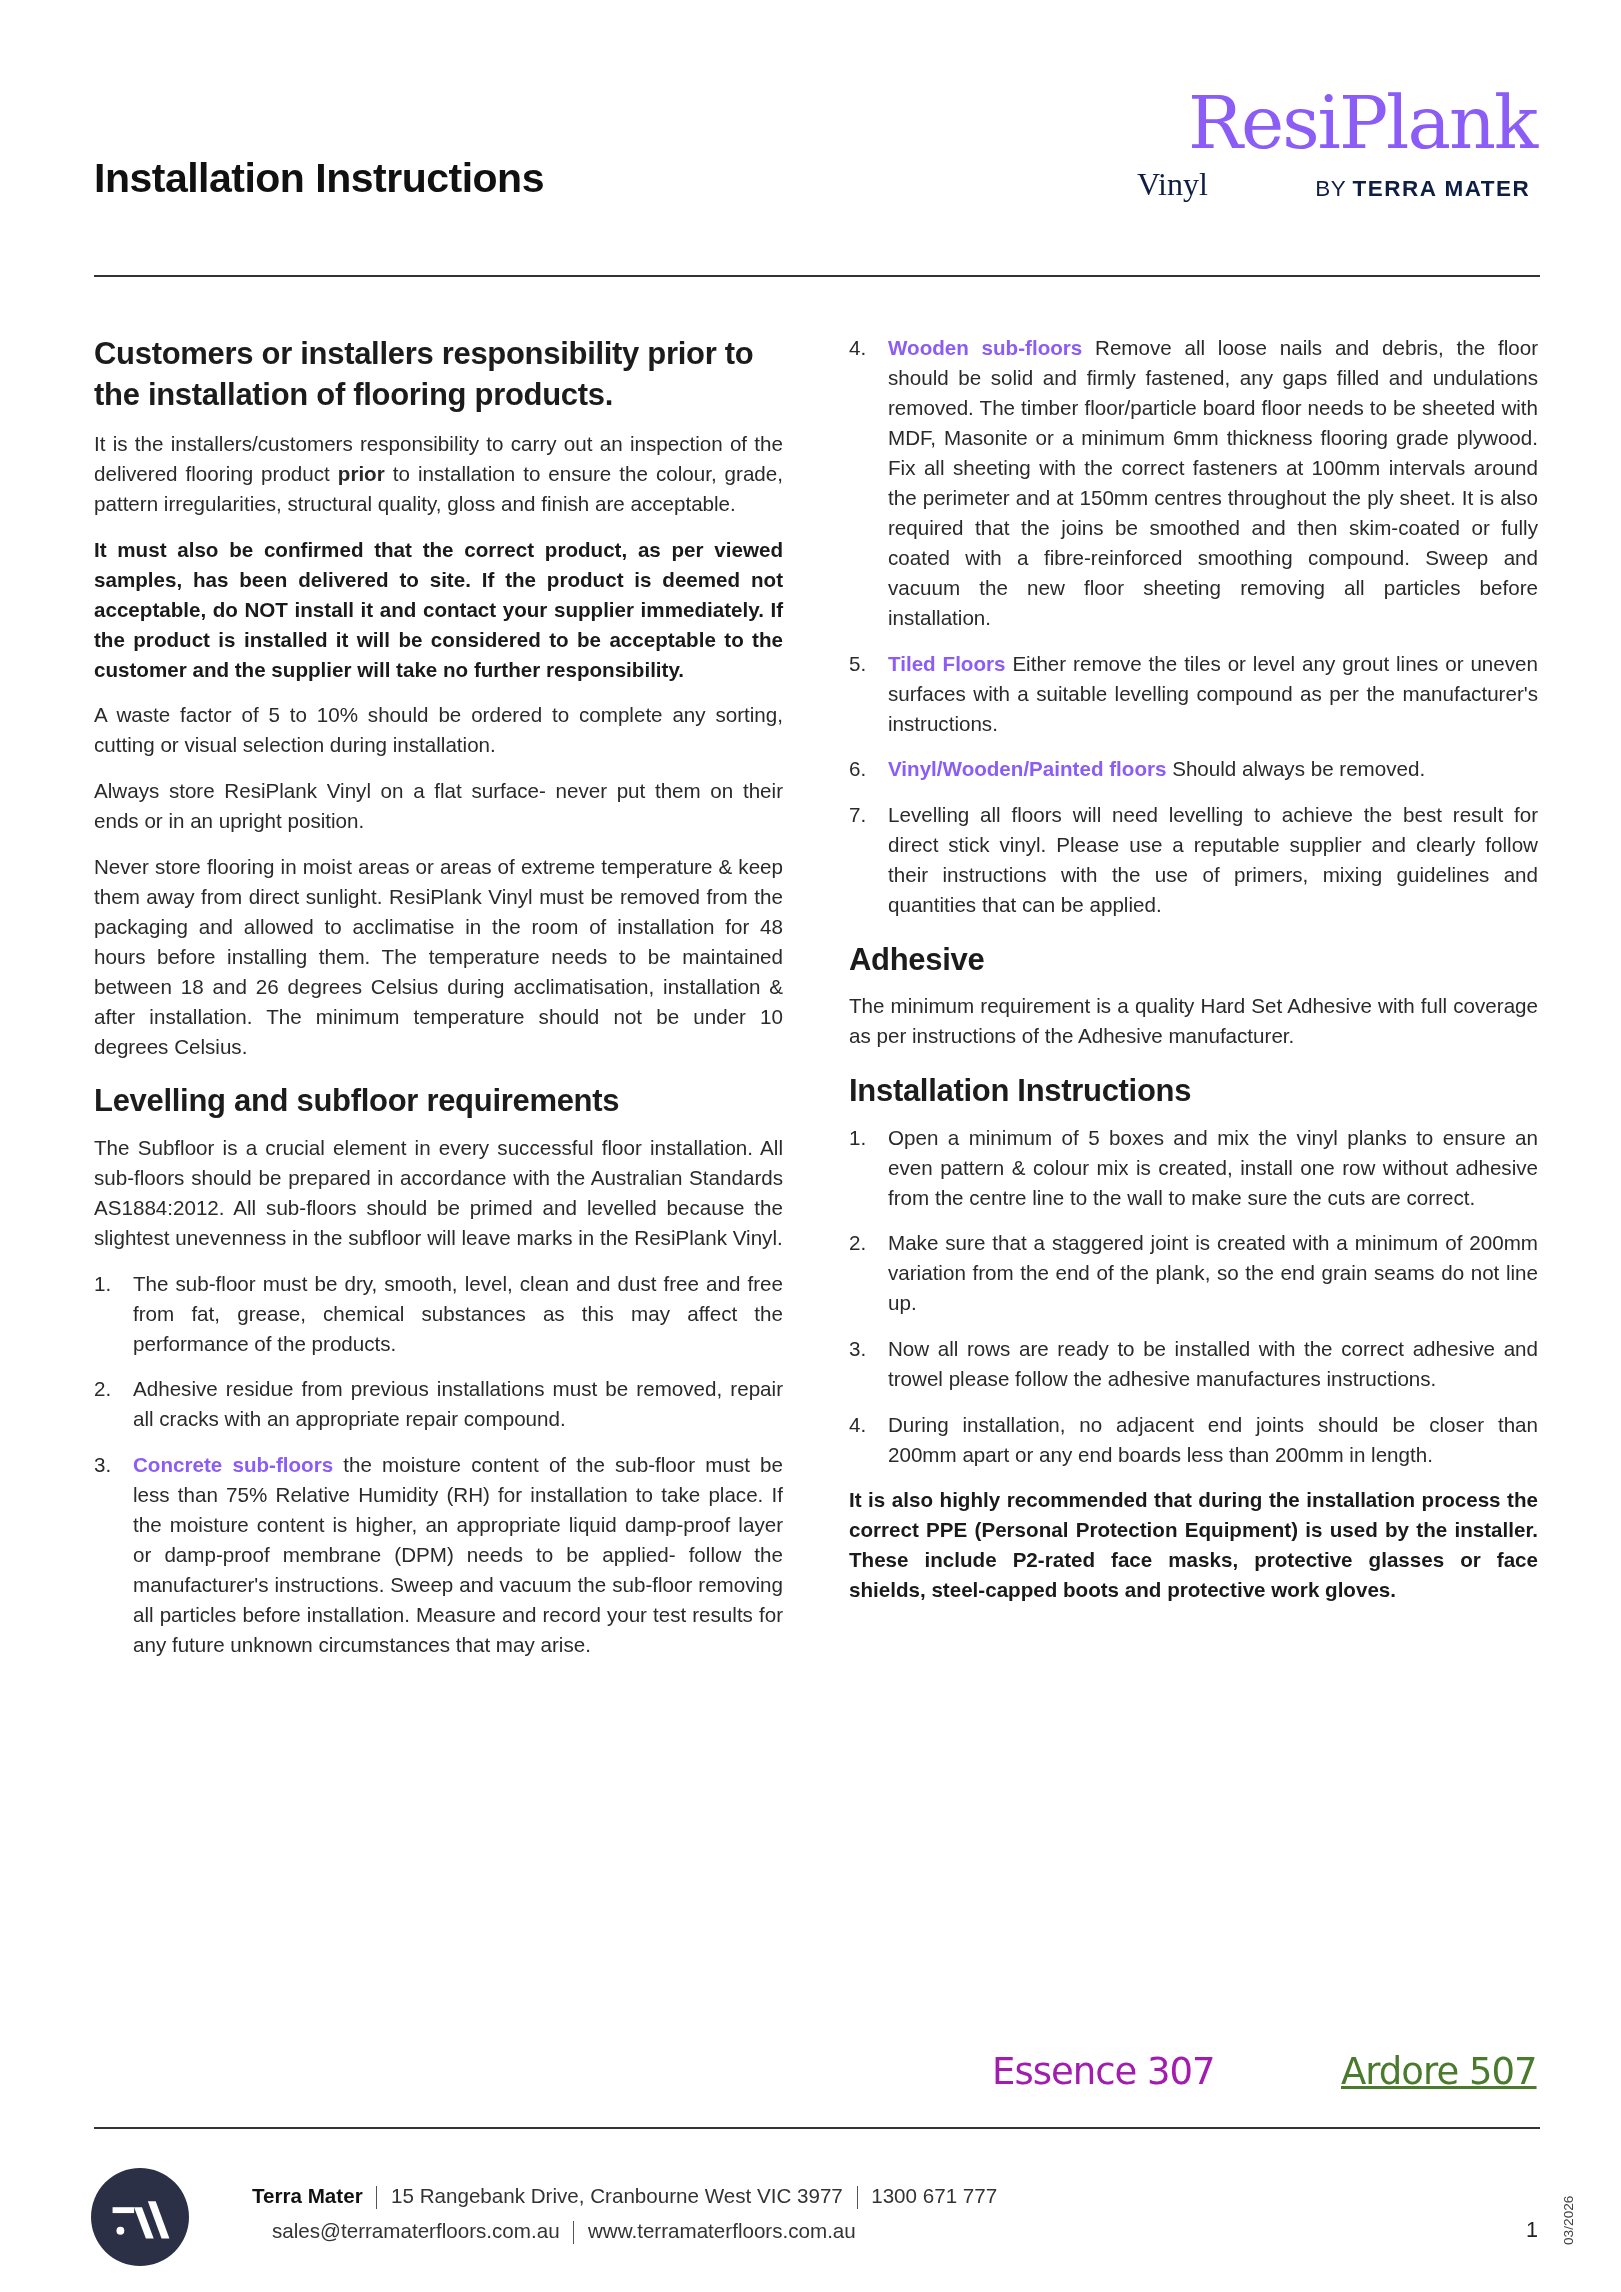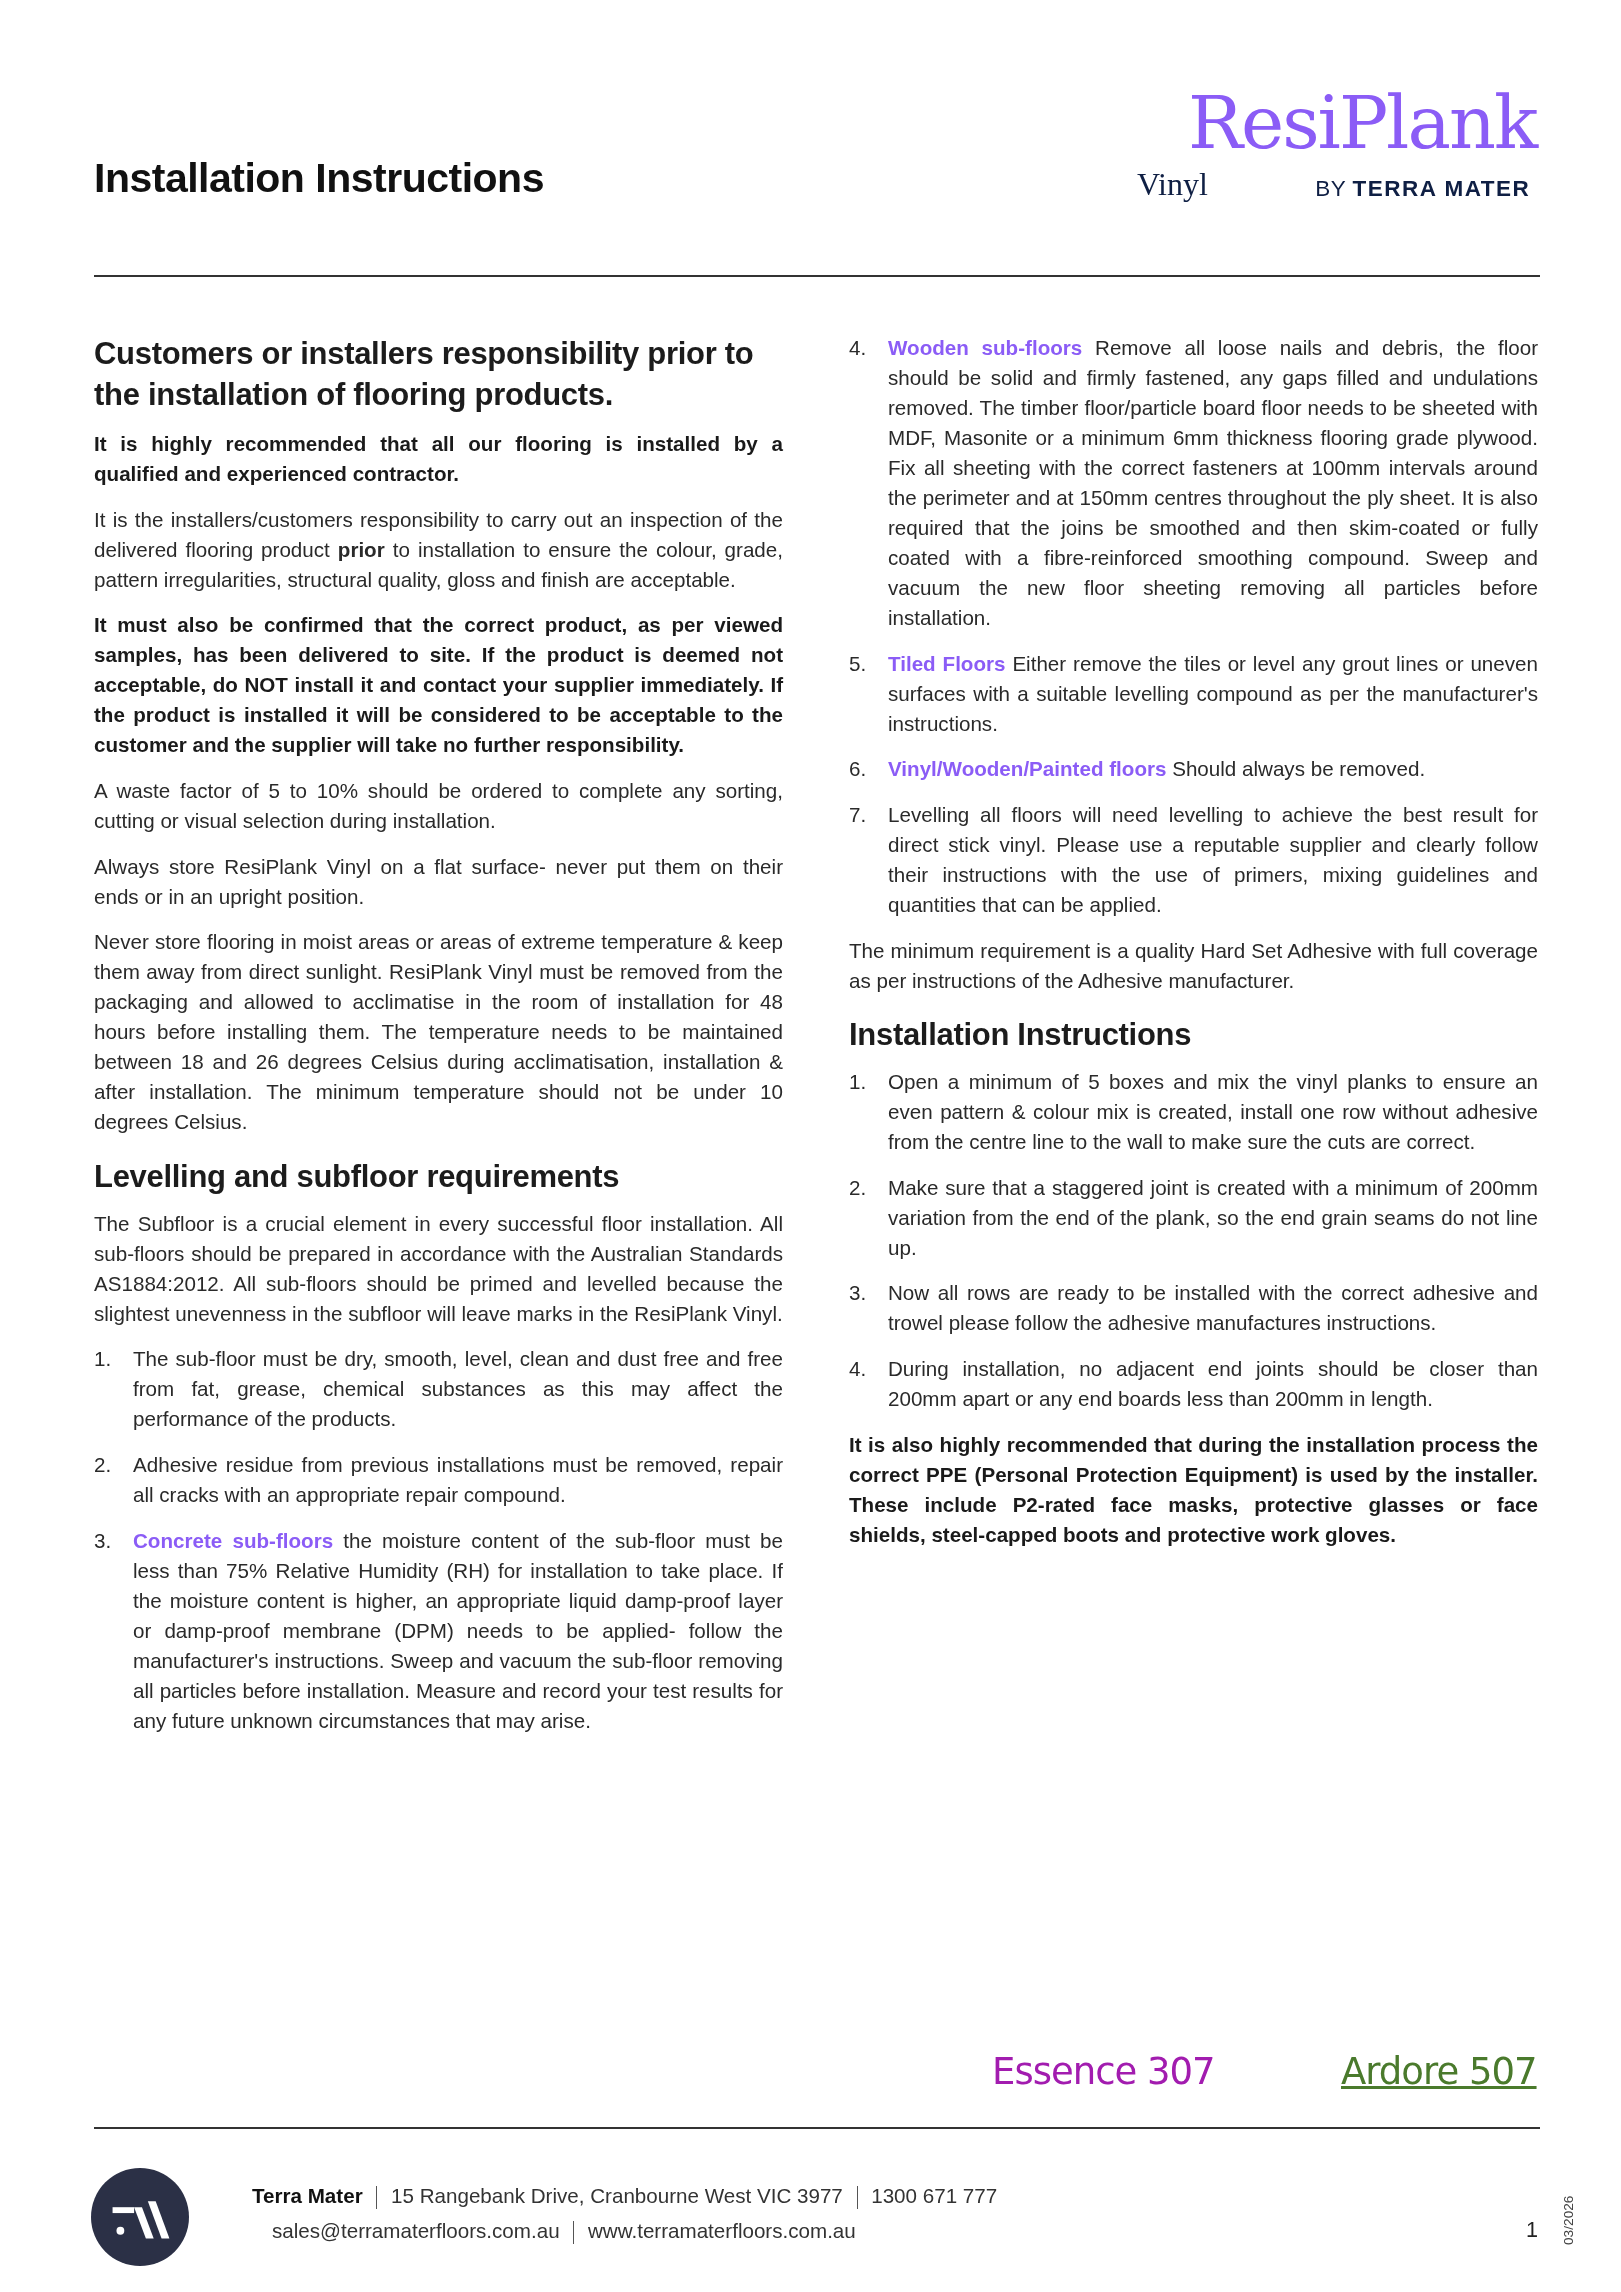--- a/index.html
+++ b/index.html
@@ -44,21 +44,20 @@
 <div class="logo">
   <span class="logo-main">ResiPlank</span>
   <span class="logo-sub">Vinyl</span>
   <span class="logo-by"><span>BY</span> <b>TERRA MATER</b></span>
 </div>
 
 <div class="rule-top"></div>
 
 <div class="col col-left">
   <h2>Customers or installers responsibility prior to the installation of flooring products.</h2>
-  <p class="bold">It is highly recommended that all our flooring is installed by a qualified and experienced contractor.</p>
   <p><span>It is the installers/customers responsibility to carry out an inspection of the delivered flooring product </span><b>prior</b><span> to installation to ensure the colour, grade, pattern irregularities, structural quality, gloss and finish are acceptable.</span></p>
   <p class="bold">It must also be confirmed that the correct product, as per viewed samples, has been delivered to site. If the product is deemed not acceptable, do NOT install it and contact your supplier immediately. If the product is installed it will be considered to be acceptable to the customer and the supplier will take no further responsibility.</p>
   <p>A waste factor of 5 to 10% should be ordered to complete any sorting, cutting or visual selection during installation.</p>
   <p>Always store ResiPlank Vinyl on a flat surface- never put them on their ends or in an upright position.</p>
   <p>Never store flooring in moist areas or areas of extreme temperature &amp; keep them away from direct sunlight. ResiPlank Vinyl must be removed from the packaging and allowed to acclimatise in the room of installation for 48 hours before installing them. The temperature needs to be maintained between 18 and 26 degrees Celsius during acclimatisation, installation &amp; after installation. The minimum temperature should not be under 10 degrees Celsius.</p>
 
   <h3>Levelling and subfloor requirements</h3>
   <p>The Subfloor is a crucial element in every successful floor installation. All sub-floors should be prepared in accordance with the Australian Standards AS1884:2012. All sub-floors should be primed and levelled because the slightest unevenness in the subfloor will leave marks in the ResiPlank Vinyl.</p>
   <ol>
     <li><span class="num">1.</span><span>The sub-floor must be dry, smooth, level, clean and dust free and free from fat, grease, chemical substances as this may affect the performance of the products.</span></li>
@@ -68,20 +67,21 @@
 </div>
 
 <div class="col col-right">
   <ol>
     <li><span class="num">4.</span><b>Wooden sub-floors</b><span> Remove all loose nails and debris, the floor should be solid and firmly fastened, any gaps filled and undulations removed. The timber floor/particle board floor needs to be sheeted with MDF, Masonite or a minimum 6mm thickness flooring grade plywood. Fix all sheeting with the correct fasteners at 100mm intervals around the perimeter and at 150mm centres throughout the ply sheet. It is also required that the joins be smoothed and then skim-coated or fully coated with a fibre-reinforced smoothing compound. Sweep and vacuum the new floor sheeting removing all particles before installation.</span></li>
     <li><span class="num">5.</span><b>Tiled Floors</b><span> Either remove the tiles or level any grout lines or uneven surfaces with a suitable levelling compound as per the manufacturer's instructions.</span></li>
     <li><span class="num">6.</span><b>Vinyl/Wooden/Painted floors</b><span> Should always be removed.</span></li>
     <li><span class="num">7.</span><span>Levelling all floors will need levelling to achieve the best result for direct stick vinyl. Please use a reputable supplier and clearly follow their instructions with the use of primers, mixing guidelines and quantities that can be applied.</span></li>
   </ol>
 
+  <h3>Adhesive</h3>
   <p>The minimum requirement is a quality Hard Set Adhesive with full coverage as per instructions of the Adhesive manufacturer.</p>
 
   <h3>Installation Instructions</h3>
   <ol>
     <li><span class="num">1.</span><span>Open a minimum of 5 boxes and mix the vinyl planks to ensure an even pattern &amp; colour mix is created, install one row without adhesive from the centre line to the wall to make sure the cuts are correct.</span></li>
     <li><span class="num">2.</span><span>Make sure that a staggered joint is created with a minimum of 200mm variation from the end of the plank, so the end grain seams do not line up.</span></li>
     <li><span class="num">3.</span><span>Now all rows are ready to be installed with the correct adhesive and trowel please follow the adhesive manufactures instructions.</span></li>
     <li><span class="num">4.</span><span>During installation, no adjacent end joints should be closer than 200mm apart or any end boards less than 200mm in length.</span></li>
   </ol>
   <p class="bold">It is also highly recommended that during the installation process the correct PPE (Personal Protection Equipment) is used by the installer. These include P2-rated face masks, protective glasses or face shields, steel-capped boots and protective work gloves.</p>

